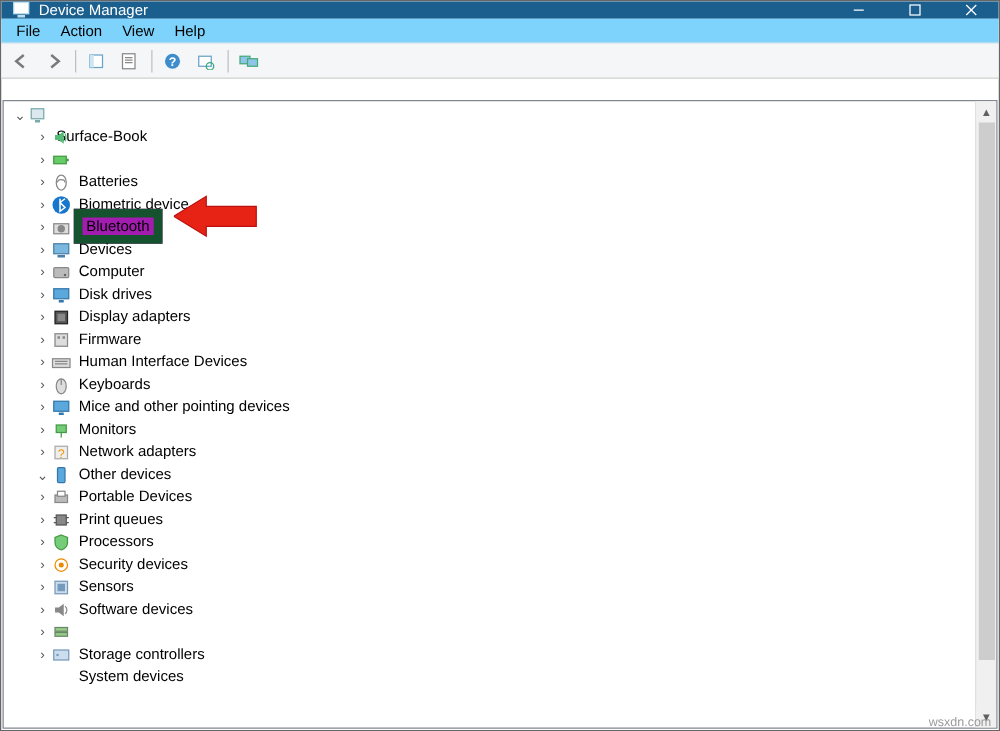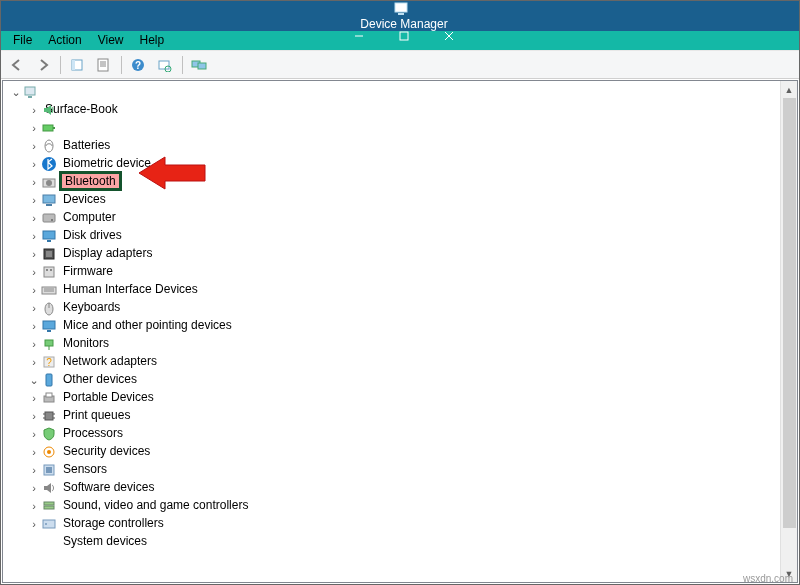--- a/index.html
+++ b/index.html
@@ -8,44 +8,44 @@
     font-family: "Segoe UI", Tahoma, sans-serif;
     font-size: 12px;
     background: #fff;
     width: 800px;
     height: 585px;
     overflow: hidden;
     border: 1px solid #666;
     position: relative;
   }
   .titlebar {
-    height: 30px;
+    height: 14px;
     background: #1a5f8e;
     color: #fff;
     display: flex;
     align-items: center;
     padding-left: 8px;
-    flex-direction: column;
   }
   .titlebar .title-icon { margin-right: 6px; display: flex; }
   .titlebar .title { flex: 0 0 auto; font-size: 12px; }
   .titlebar .spacer { flex: 1; }
   .win-controls { display: flex; height: 100%; }
   .win-btn {
     width: 45px;
     height: 100%;
     display: flex;
     align-items: center;
     justify-content: center;
     color: #fff;
   }
   .menubar {
     height: 20px;
-    background: #14b8a6;
-    display: flex;
+    background: #7dd3fc;
+    display: flex;
+    align-items: center;
     padding: 0 4px;
     border-bottom: 1px solid #e8e8e8;
     font-size: 12px;
   }
   .menu-item { padding: 2px 8px; cursor: default; }
   .toolbar {
     height: 28px;
     background: #f5f6f7;
     border-bottom: 1px solid #d0d0d0;
     display: flex;
@@ -131,22 +131,22 @@
     align-items: center;
     justify-content: center;
     margin: 0 2px 0 0;
   }
   .label {
     padding: 0 3px;
     border: 1px solid transparent;
     margin-top: 33px;
   }
   .label.selected {
-    background: #fca5a5;
-    border: 3px solid #14532d;
+    background: #a21caf;
+    border: 7px solid #14532d;
   }
   .arrow-annotation {
     position: absolute;
     top: 74px;
     left: 136px;
     pointer-events: none;
   }
   .watermark {
     position: absolute;
     right: 6px;
@@ -491,21 +491,20 @@
         </div>
         <div class="row">
           <span class="indent" style="width:22px"></span>
           <span class="expander">›</span>
           <span class="dev-icon">
             <svg width="16" height="16">
               <path d="M3 6h3l4-3v10l-4-3H3z" fill="#888"></path>
               <path d="M11 5c2 1 2 5 0 6" fill="none" stroke="#888"></path>
             </svg>
           </span>
-          <span class="label">Sound, video and game controllers</span>
         </div>
         <div class="row">
           <span class="indent" style="width:22px"></span>
           <span class="expander">›</span>
           <span class="dev-icon">
             <svg width="16" height="16">
               <rect x="3" y="4" width="10" height="3" fill="#9c8" stroke="#686"></rect>
               <rect x="3" y="8" width="10" height="3" fill="#9c8" stroke="#686"></rect>
             </svg>
           </span>

